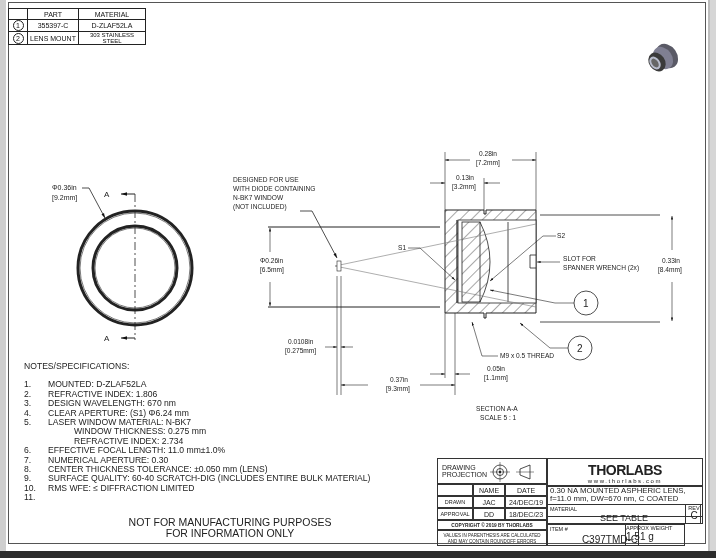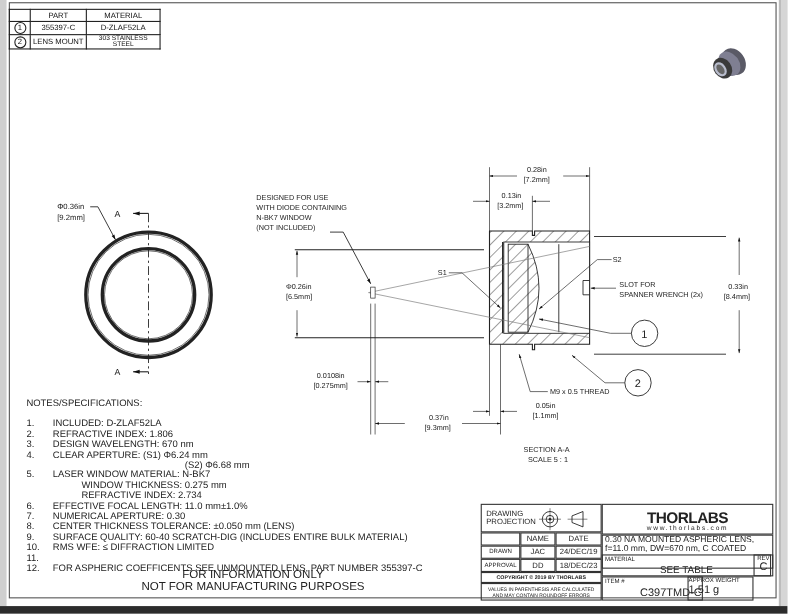--- a/index.html
+++ b/index.html
@@ -185,39 +185,35 @@
   <text class="t" x="583" y="307" font-size="10">1</text>
   <text class="t" x="577" y="352" font-size="10">2</text>
   <text class="t" x="476" y="411" font-size="6.6">SECTION A-A</text>
   <text class="t" x="480" y="420" font-size="6.6">SCALE 5 : 1</text>
 </svg>
 
 <div class="notes">
   <div class="hdr">NOTES/SPECIFICATIONS:</div>
   <div class="row">
       <span class="num">1.</span>
-      <span>INCLUDED: D-ZLAF52LA</span>
+      <span>MOUNTED: D-ZLAF52LA</span>
     </div>
   <div class="row">
       <span class="num">2.</span>
       <span>REFRACTIVE INDEX: 1.806</span>
     </div>
   <div class="row">
       <span class="num">3.</span>
       <span>DESIGN WAVELENGTH: 670 nm</span>
     </div>
   <div class="row">
       <span class="num">4.</span>
       <span>CLEAR APERTURE: (S1) Φ6.24 mm</span>
     </div>
   <div class="row">
-      <span class="num" style="width:144px"></span>
-      <span>(S2) Φ6.68 mm</span>
-    </div>
-  <div class="row">
       <span class="num">5.</span>
       <span>LASER WINDOW MATERIAL: N-BK7</span>
     </div>
   <div class="row">
       <span class="num" style="width:50px"></span>
       <span>WINDOW THICKNESS: 0.275 mm</span>
     </div>
   <div class="row">
       <span class="num" style="width:50px"></span>
       <span>REFRACTIVE INDEX: 2.734</span>
@@ -238,28 +234,24 @@
       <span class="num">9.</span>
       <span>SURFACE QUALITY: 60-40 SCRATCH-DIG (INCLUDES ENTIRE BULK MATERIAL)</span>
     </div>
   <div class="row">
       <span class="num">10.</span>
       <span>RMS WFE: ≤ DIFFRACTION LIMITED</span>
     </div>
   <div class="row">
       <span class="num">11.</span>
     </div>
-  <div class="row">
-      <span class="num">12.</span>
-      <span>FOR ASPHERIC COEFFICENTS SEE UNMOUNTED LENS, PART NUMBER 355397-C</span>
-    </div>
 </div>
 <div class="info">
+  <div>NOT FOR MANUFACTURING PURPOSES</div>
   <div>FOR INFORMATION ONLY</div>
-  <div>NOT FOR MANUFACTURING PURPOSES</div>
 </div>
 
 <div class="tb">
   <div class="cell" style="left:0;top:0;width:110px;height:26px">
     <div style="position:absolute;left:4px;top:5px;width:36px;line-height:7px">DRAWING PROJECTION</div>
     <svg width="60" height="24" viewBox="0 0 60 24" style="left:48px;top:1px">
       <circle cx="14" cy="12" r="7" fill="none" stroke="#222" stroke-width="0.8"></circle>
       <circle cx="14" cy="12" r="3.5" fill="none" stroke="#222" stroke-width="0.8"></circle>
       <circle cx="14" cy="12" r="1.2" fill="#222"></circle>
       <line x1="4" y1="12" x2="24" y2="12" stroke="#222" stroke-width="0.5"></line>

